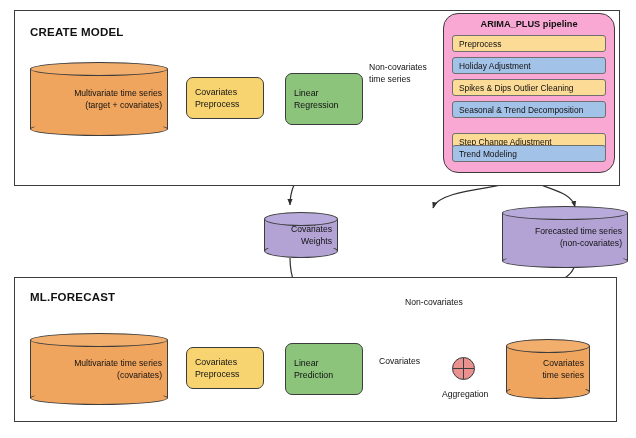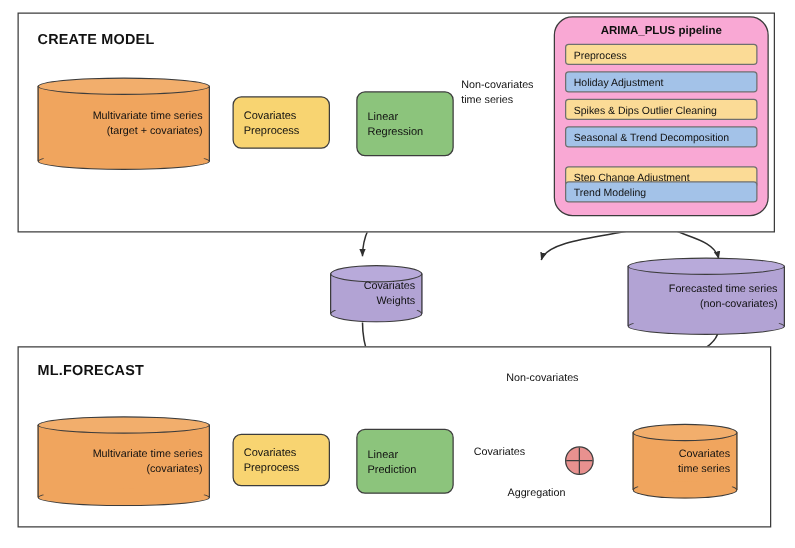--- a/index.html
+++ b/index.html
@@ -278,21 +278,21 @@
 
   <div class="edge-label" style="left:379px; top:356px;">Covariates</div>
 
   <div class="edge-label" style="left:405px; top:297px;">Non-covariates</div>
 
   <div id="aggregation-node" style="left:452px; top:357px; background:#E8918F;">
     <div class="cross-v"></div>
     <div class="cross-h"></div>
   </div>
 
-  <div class="edge-label" style="left:406px; top:389px;">Aggregation</div>
+  <div class="edge-label" style="left:442px; top:389px;">Aggregation</div>
 
   <div class="cyl" id="mf-output-db" style="left:506px; top:339px; width:84px; height:60px;">
     <div class="body" style="background:#F0A55E;"></div>
     <div class="bot-ell" style="background:#F0A55E;"></div>
     <div class="top-ell" style="background:#F2AE6C;"></div>
     <div class="cyl-label">Covariates
 time series</div>
   </div>
 
 </div>

